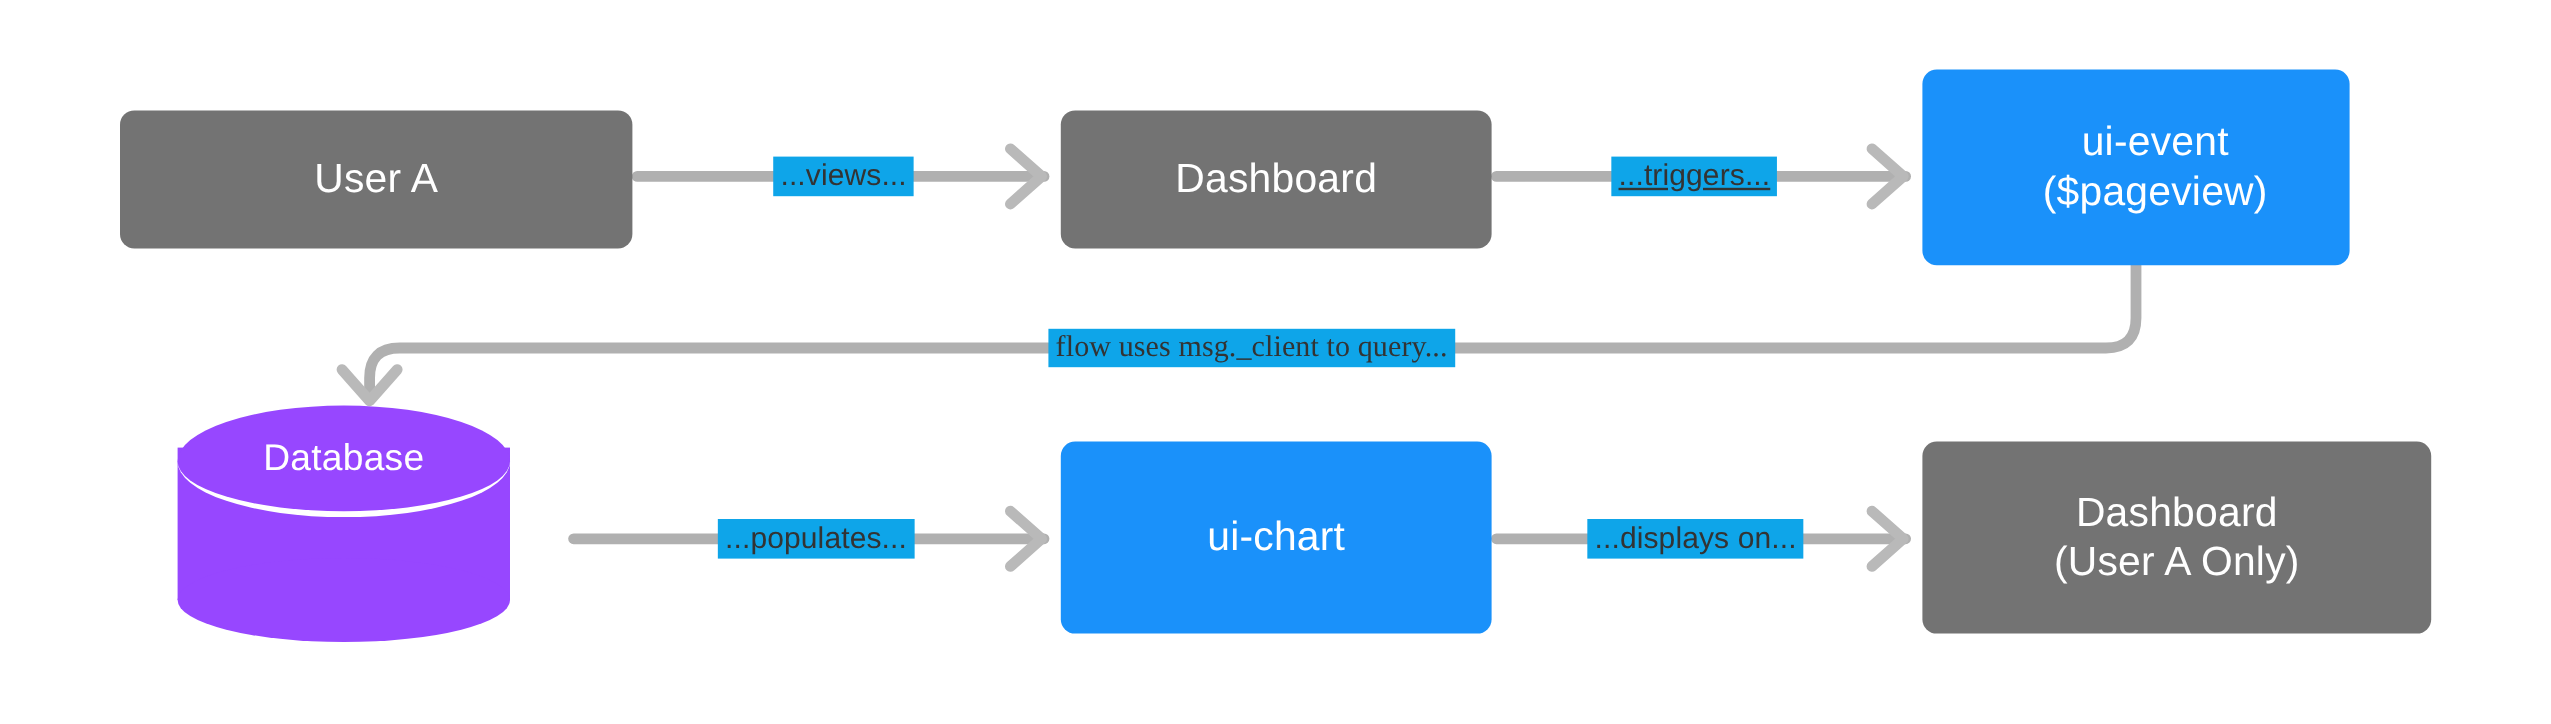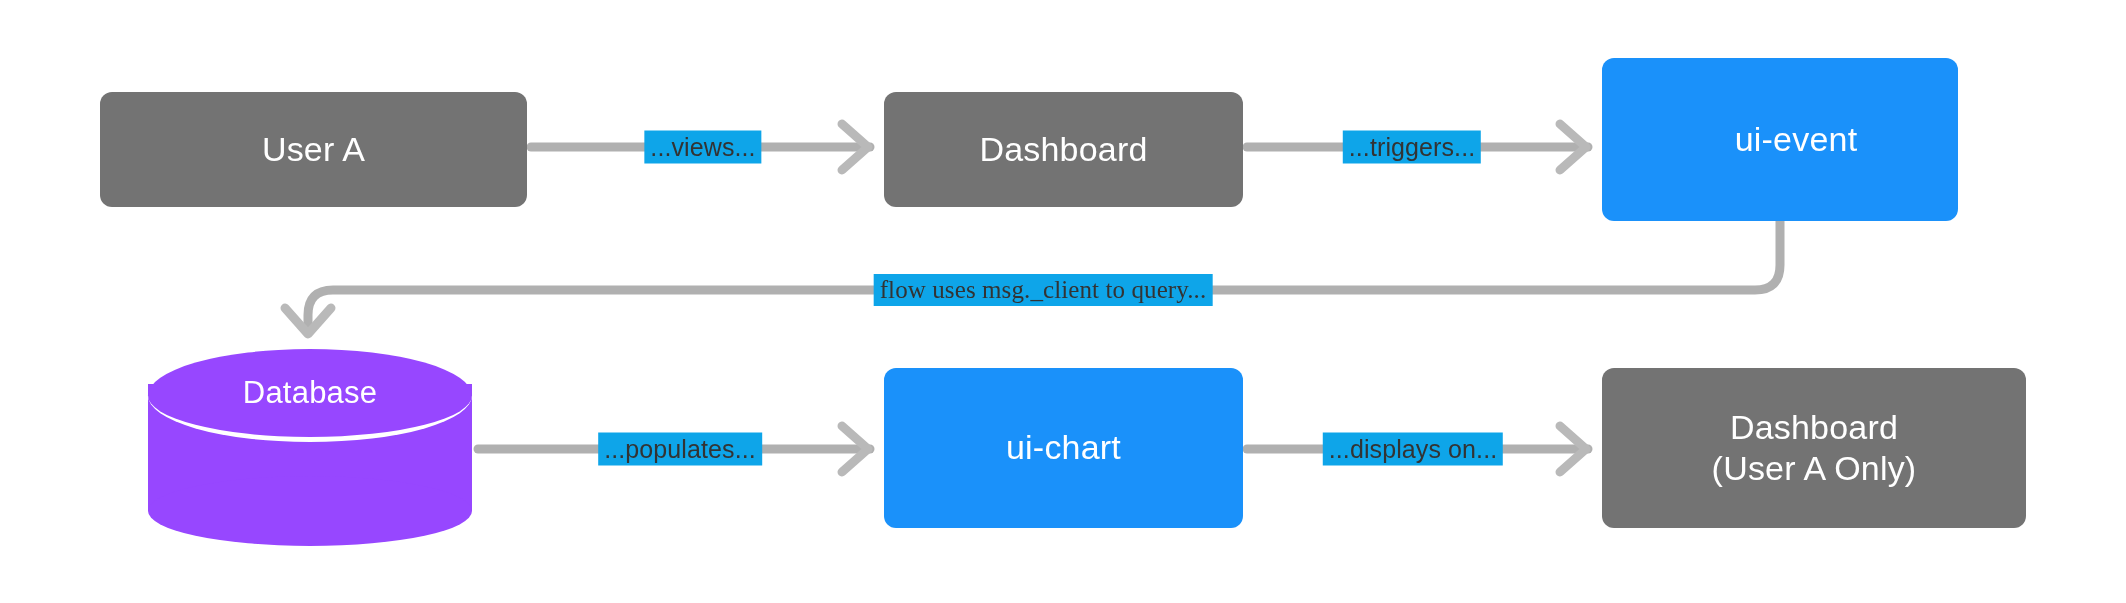--- a/index.html
+++ b/index.html
@@ -149,41 +149,42 @@
     </g>
 
     <g>
       <path class="edge-path" d="M 1247 449 L 1588 449"></path>
       <path class="edge-head" d="M 1560 426 L 1586 449 L 1560 472"></path>
     </g>
   </svg>
 
   <div class="edge-label" style="left:703px; top:147px;">...views...</div>
 
-  <div class="edge-label" style="left:1412px; top:147px;">...triggers...</div>
+  <div class="edge-label" style="left:1412px; top:147px;text-decoration:underline;">...triggers...</div>
 
   <div class="edge-label" style="left:1043px; top:290px;font-family:Liberation Serif, serif;">flow uses msg._client to query...</div>
 
   <div class="edge-label" style="left:680px; top:449px;">...populates...</div>
 
   <div class="edge-label" style="left:1413px; top:449px;">...displays on...</div>
 
   <div class="node node-orange" style="left:100px; top:92px; width:427px; height:115px;">
     <span>User A</span>
   </div>
 
   <div class="node node-orange" style="left:884px; top:92px; width:359px; height:115px;">
     <span>Dashboard</span>
   </div>
 
   <div class="node node-blue" style="left:1602px; top:58px; width:356px; height:163px;padding-left:32px;">
     <span>ui-event</span>
+    <span class="line2">($pageview)</span>
   </div>
 
-  <div class="cylinder" style="left:148px; top:349px; width:324px; height:197px;">
+  <div class="cylinder" style="left:148px; top:338px; width:277px; height:197px;">
     <div class="cyl-body"></div>
     <div class="cyl-bottom"></div>
     <div class="cyl-top"></div>
     <div class="cyl-label">Database</div>
   </div>
 
   <div class="node node-blue" style="left:884px; top:368px; width:359px; height:160px;">
     <span>ui-chart</span>
   </div>
 

